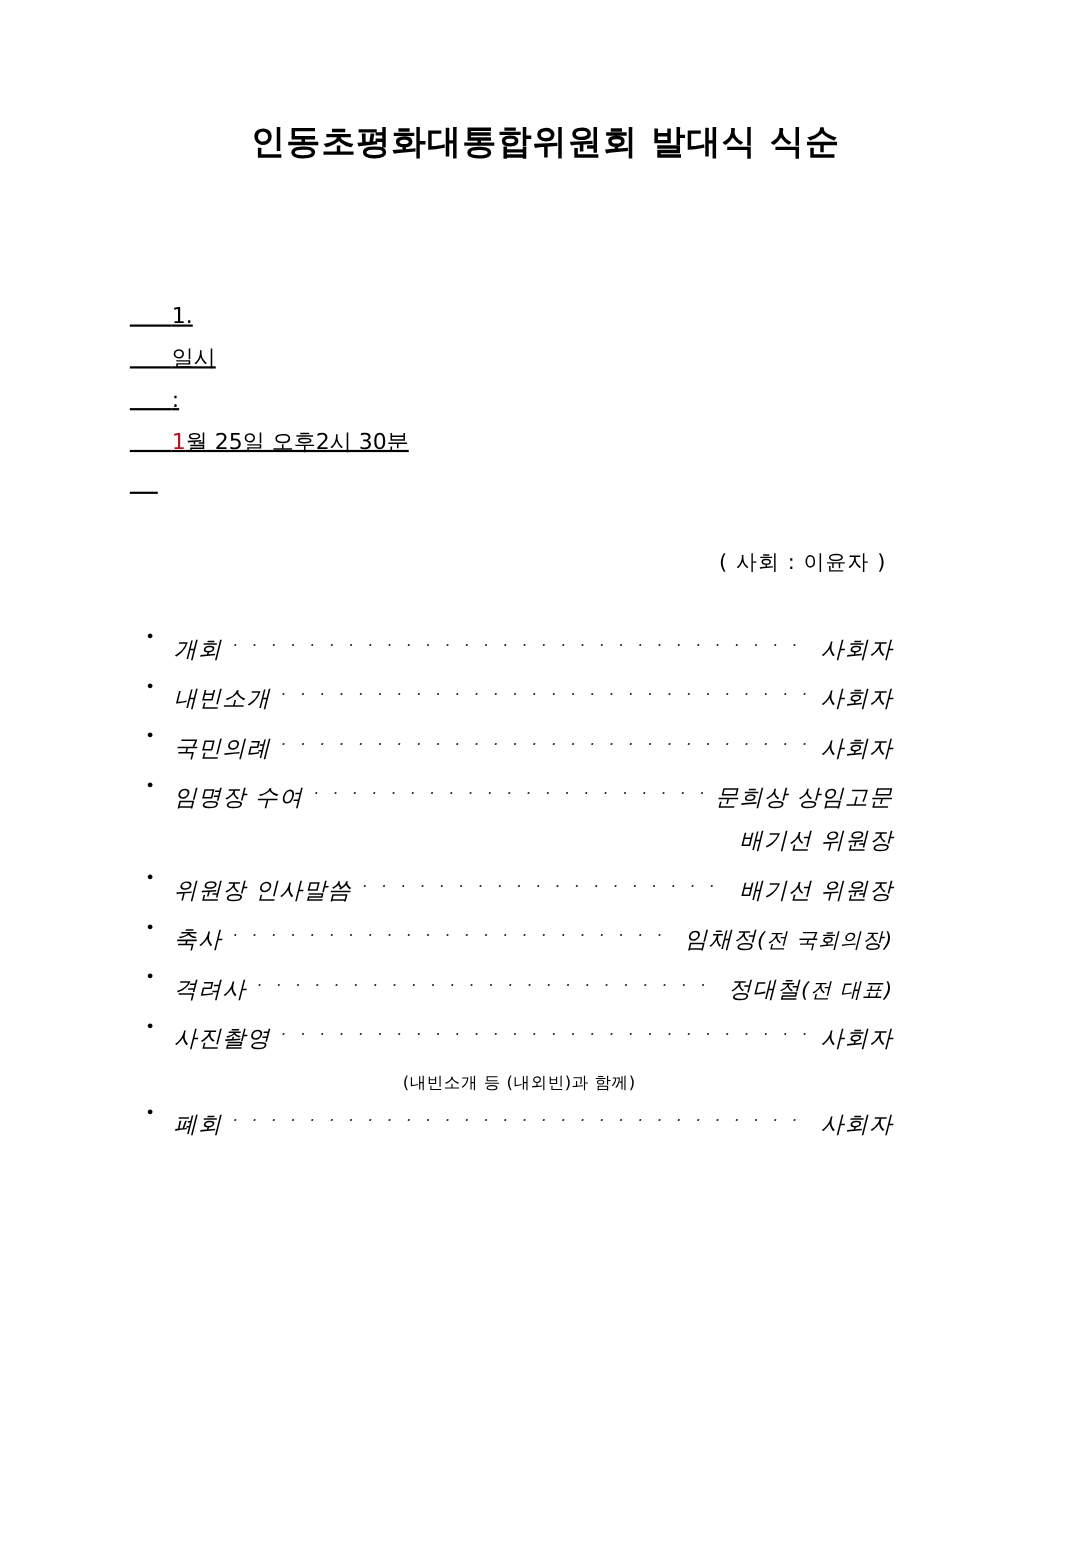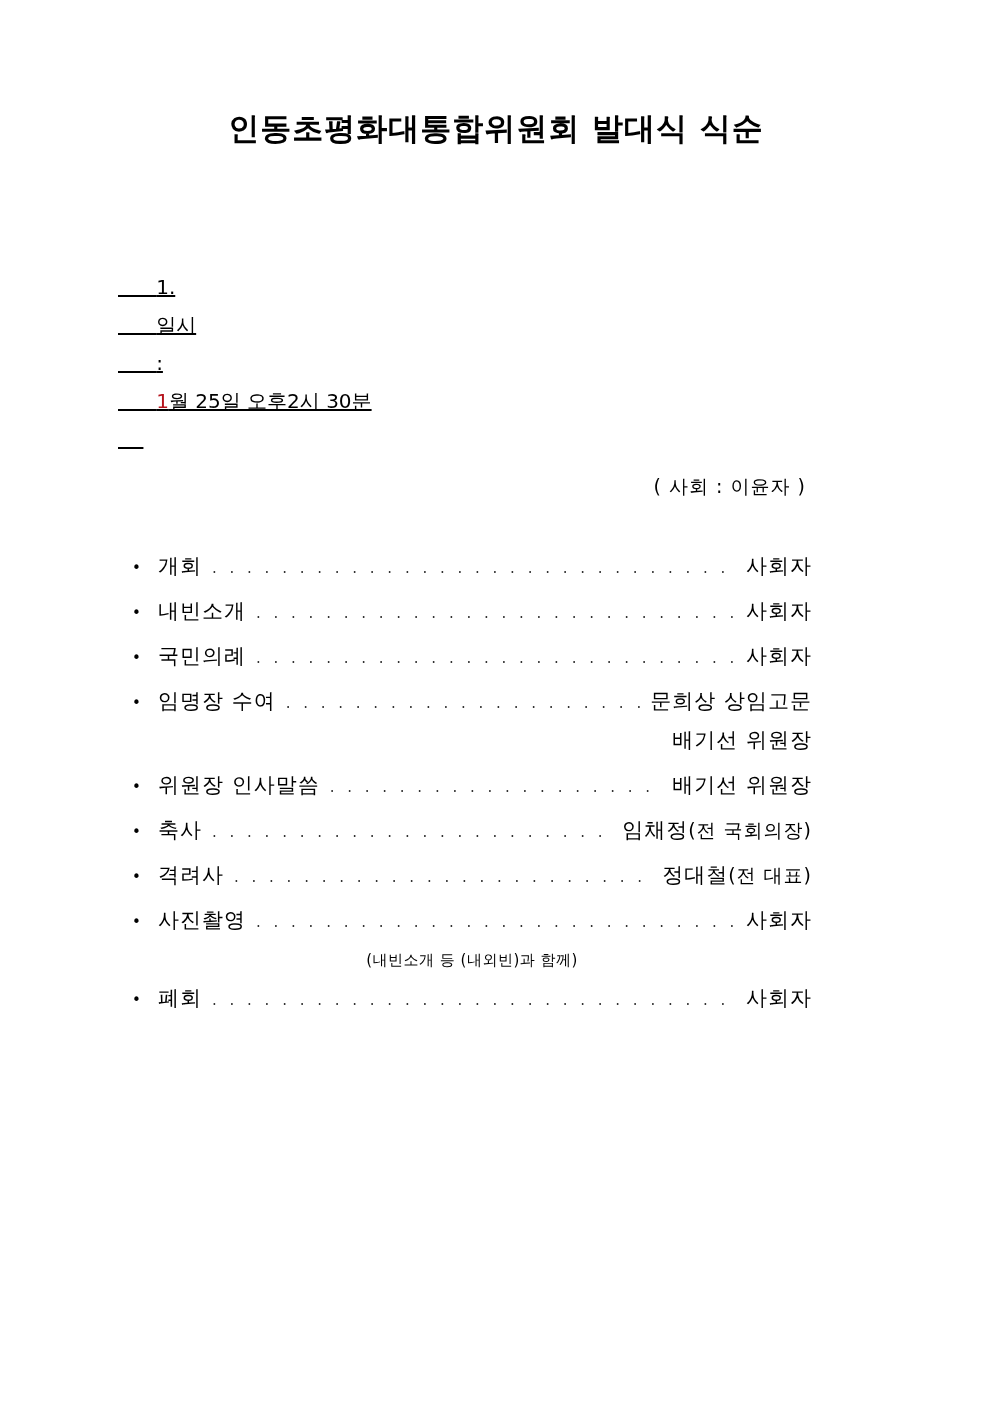--- a/index.html
+++ b/index.html
@@ -51,36 +51,37 @@
     letter-spacing: 2px;
   }
   .program-head span.u {
     border-bottom: 2px solid #000;
     padding: 0 4px 3px 4px;
     display: inline-block;
   }
 
   .host-line {
     text-align: right;
-    margin-top: 16px;
+    margin-top: 40px;
     margin-right: 186px;
     font-size: 19px;
     letter-spacing: 1px;
   }
 
   .agenda {
     margin-top: 52px;
     margin-left: 132px;
     margin-right: 180px;
   }
   .agenda-row {
     display: flex;
-    align-items: flex-end;
+    align-items: flex-start;
     font-size: 21px;
     margin-bottom: 17px;
+    font-style: italic;
   }
   .bullet {
     width: 26px;
     flex: 0 0 26px;
     font-size: 15px;
     line-height: 1;
     position: relative;
     top: -4px;
   }
   .bullet::before {

